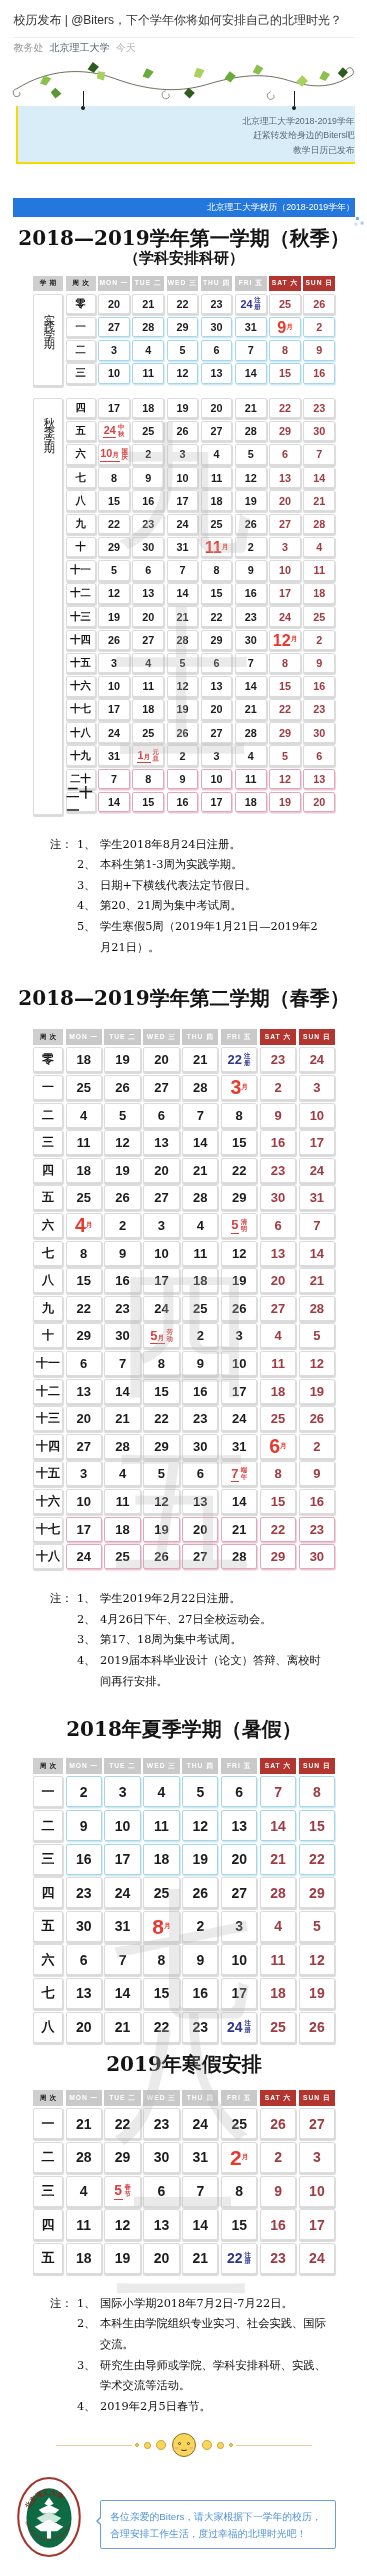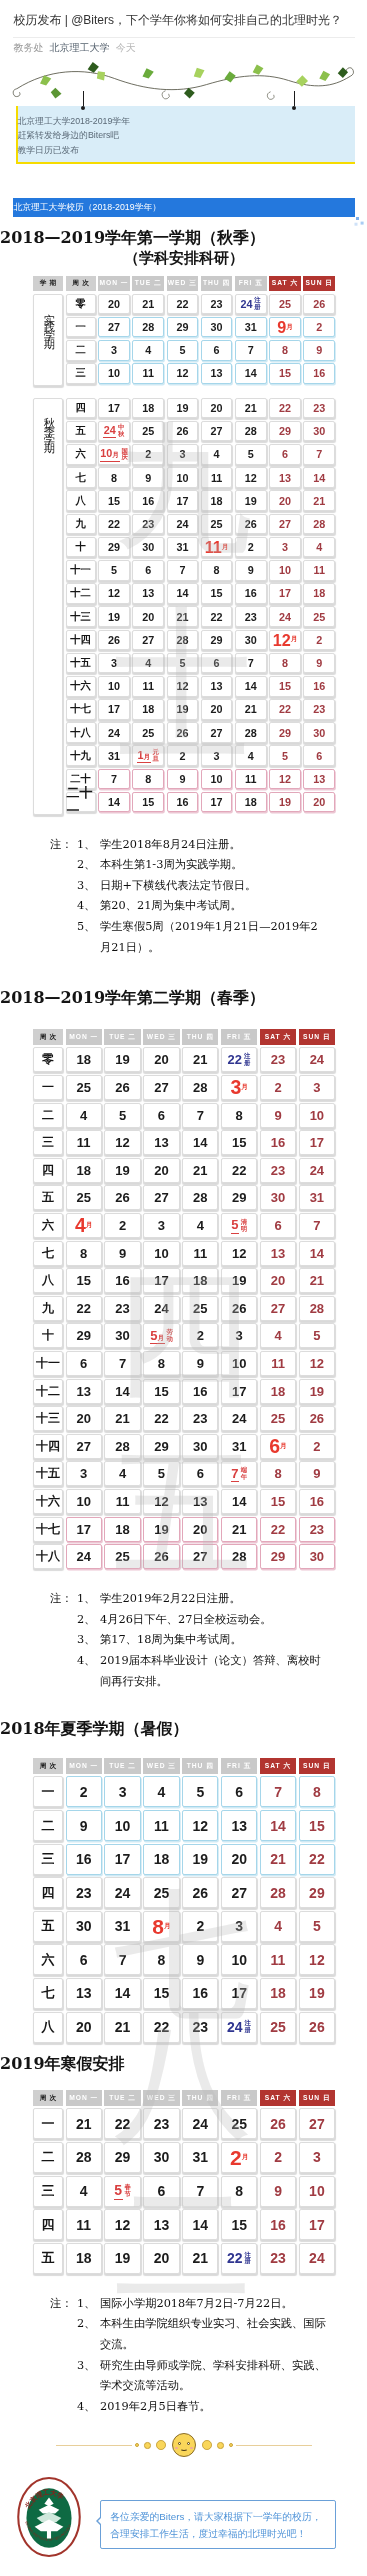--- a/index.html
+++ b/index.html
@@ -12,31 +12,31 @@
 .hdr-line{margin:7.2px 13.4px 0;border-top:0.5px solid #ececec}
 .byline{margin:5.2px 0 0 13.4px;font-size:10px;line-height:10.8px}
 .byline .author{color:#9a9a9a;margin-right:6.2px}
 .byline .account{color:#57636f;margin-right:6.2px}
 .byline .time{color:#b7b7b7}
 
 
 .vine-wrap{margin:7.2px auto 0;width:346px;height:41px}
 
 
-.banner{position:relative;margin:4.1px 13.4px 0 15.5px;height:58px;background:#d9edf8;border-left:2.6px solid #f6db00;border-bottom:2.6px solid #f6db00;text-align:left;padding-top:7.7px;color:#5b6a77;font-size:8.8px;line-height:14.4px}
+.banner{position:relative;margin:4.1px 13.4px 0 15.5px;height:58px;background:#d9edf8;border-left:2.6px solid #f6db00;border-bottom:2.6px solid #f6db00;text-align:right;padding-top:7.7px;color:#5b6a77;font-size:8.8px;line-height:14.4px}
 .hang{position:absolute;top:-15.5px;width:1px;height:15.5px;background:#1c1c1c}
 .hang::after{content:"";position:absolute;left:-1.5px;bottom:-3.6px;width:4.1px;height:4.1px;border-radius:50%;background:#1c1c1c}
 .hang.h1{left:65px}.hang.h2{left:276px}
 
 
-.blue-bar{position:relative;margin:34px 13.4px 0;height:18.5px;background:#2478dd;color:#fff;text-align:left;font-size:8.8px;line-height:18.5px}
+.blue-bar{position:relative;margin:34px 13.4px 0;height:18.5px;background:#2478dd;color:#fff;text-align:right;font-size:8.8px;line-height:18.5px}
 .px-deco{position:absolute;right:-4.6px;bottom:-3.6px;width:3.6px;height:3.6px;background:#7fb0ec;box-shadow:4.6px 4.6px 0 #a9ccf3,-1.5px 5.7px 0 #cfe2f8}
 
 
-.cal-title{font-family:"DejaVu Serif","Liberation Serif",serif;font-weight:700;font-size:16px;line-height:20.6px;text-align:left;color:#141414}
+.cal-title{font-family:"DejaVu Serif","Liberation Serif",serif;font-weight:700;font-size:20px;line-height:20.6px;text-align:center;color:#141414}
 .cal-sub{font-family:"DejaVu Serif","Liberation Serif",serif;font-weight:700;font-size:15px;line-height:19.6px;text-align:center;color:#141414}
 .sec1{margin-top:11.3px}.sec2{margin-top:30px}.sec3{margin-top:27px}.sec4{margin-top:9px}
 
 .cal-table{position:relative;width:302px;margin:7.2px auto 0}
 .sec2 .cal-table{margin-top:20.6px}
 .sec3 .cal-table{margin-top:18.5px}
 .sec4 .cal-table{margin-top:15.5px}
 .size-s{--rh:20.6px;--nfs:10.8px;--wfs:10.3px}
 .size-m{--rh:25px;--nfs:13px;--wfs:12px}
 .size-l{--rh:31px;--nfs:14px;--wfs:13px}

